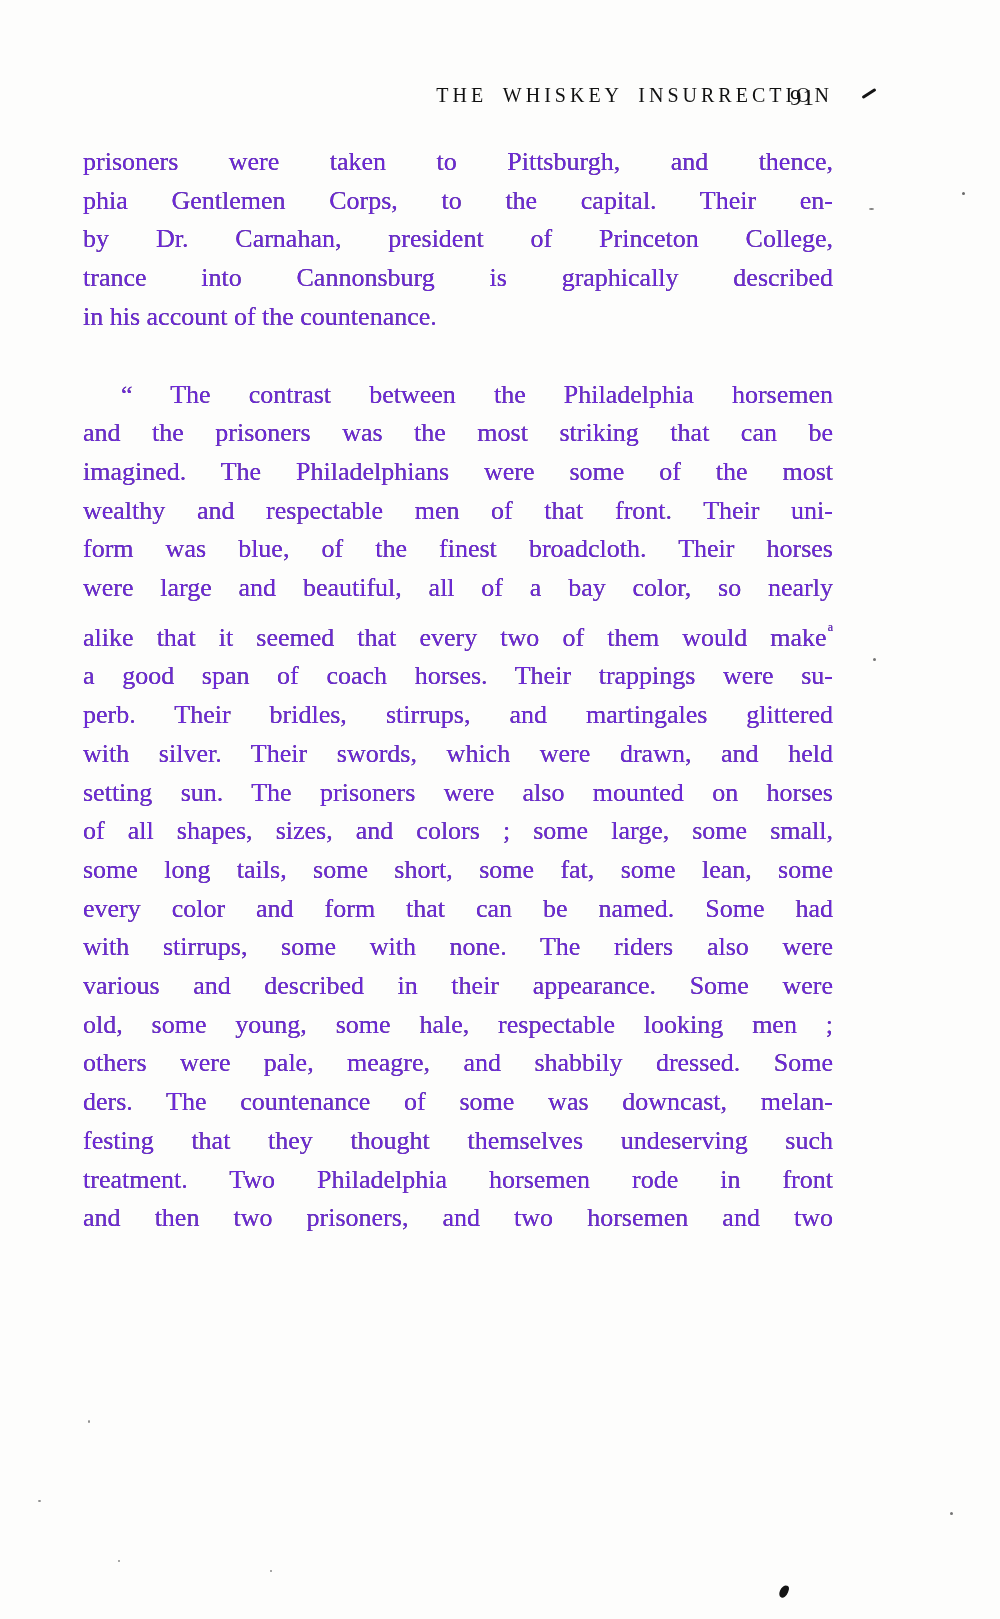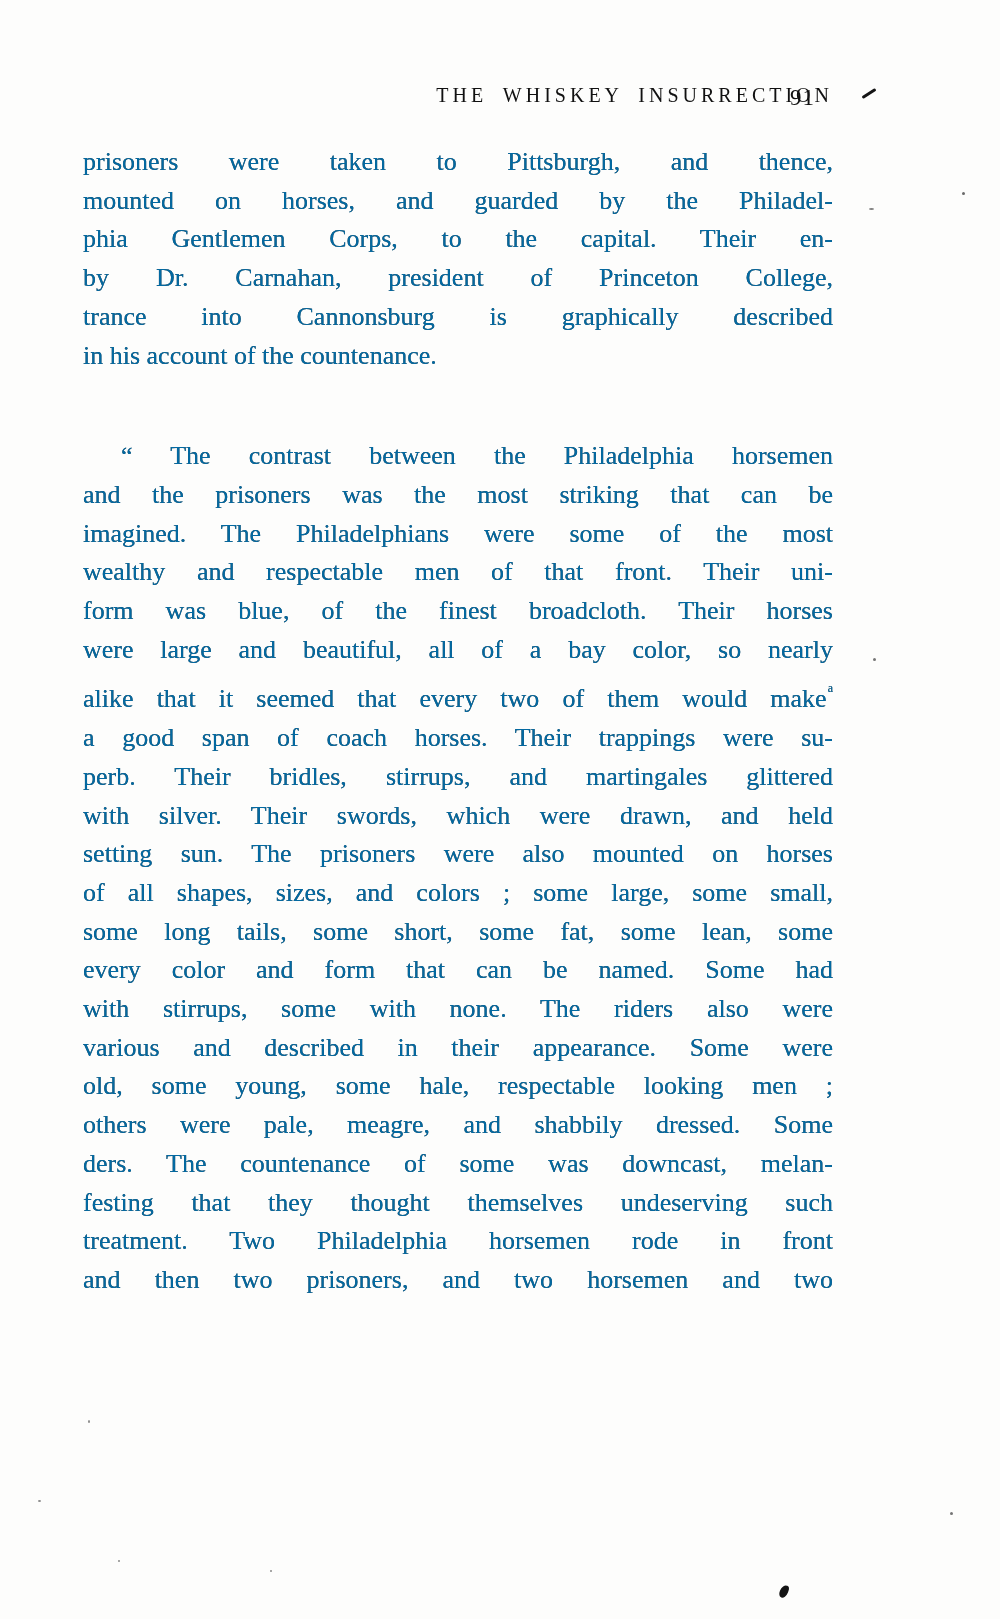--- a/index.html
+++ b/index.html
@@ -40,25 +40,25 @@
     color: #111;
   }
   
   .text-block {
     position: absolute;
     left: 83px;
     top: 143px;
     width: 750px;
     font-size: 26px;
     line-height: 38.7px;
-    color: #0369a1;
+    color: #6d28d9;
     text-shadow: 0 0 0.5px rgba(10,10,10,0.75);
   }
   .paragraph { display: block; }
-  .paragraph + .paragraph { margin-top: 62px; }
+  .paragraph + .paragraph { margin-top: 39px; }
   .line {
     text-align: justify;
     text-align-last: justify;
     white-space: normal;
   }
   .line.flush { text-align-last: left; }
   .line.indent { text-indent: 38px; }
   .sup-mark {
     font-size: 12px;
     vertical-align: 15px;
@@ -98,21 +98,20 @@
 
   <div class="running-header">
     <span class="header-title">THE WHISKEY INSURRECTION</span>
     <span class="page-number">91</span>
   </div>
 
   <div class="text-block">
 
     <div class="paragraph">
       <div class="line">prisoners were taken to Pittsburgh, and thence,</div>
-      <div class="line">mounted on horses, and guarded by the Philadel-</div>
       <div class="line">phia Gentlemen Corps, to the capital.  Their en-</div>
       <div class="line">by Dr. Carnahan, president of Princeton College,</div>
       <div class="line">trance into Cannonsburg is graphically described</div>
       <div class="line flush">in his account of the countenance.</div>
     </div>
 
     <div class="paragraph">
       <div class="line indent">“ The contrast between the Philadelphia horsemen</div>
       <div class="line">and the prisoners was the most striking that can be</div>
       <div class="line">imagined.  The Philadelphians were some of the most</div>

